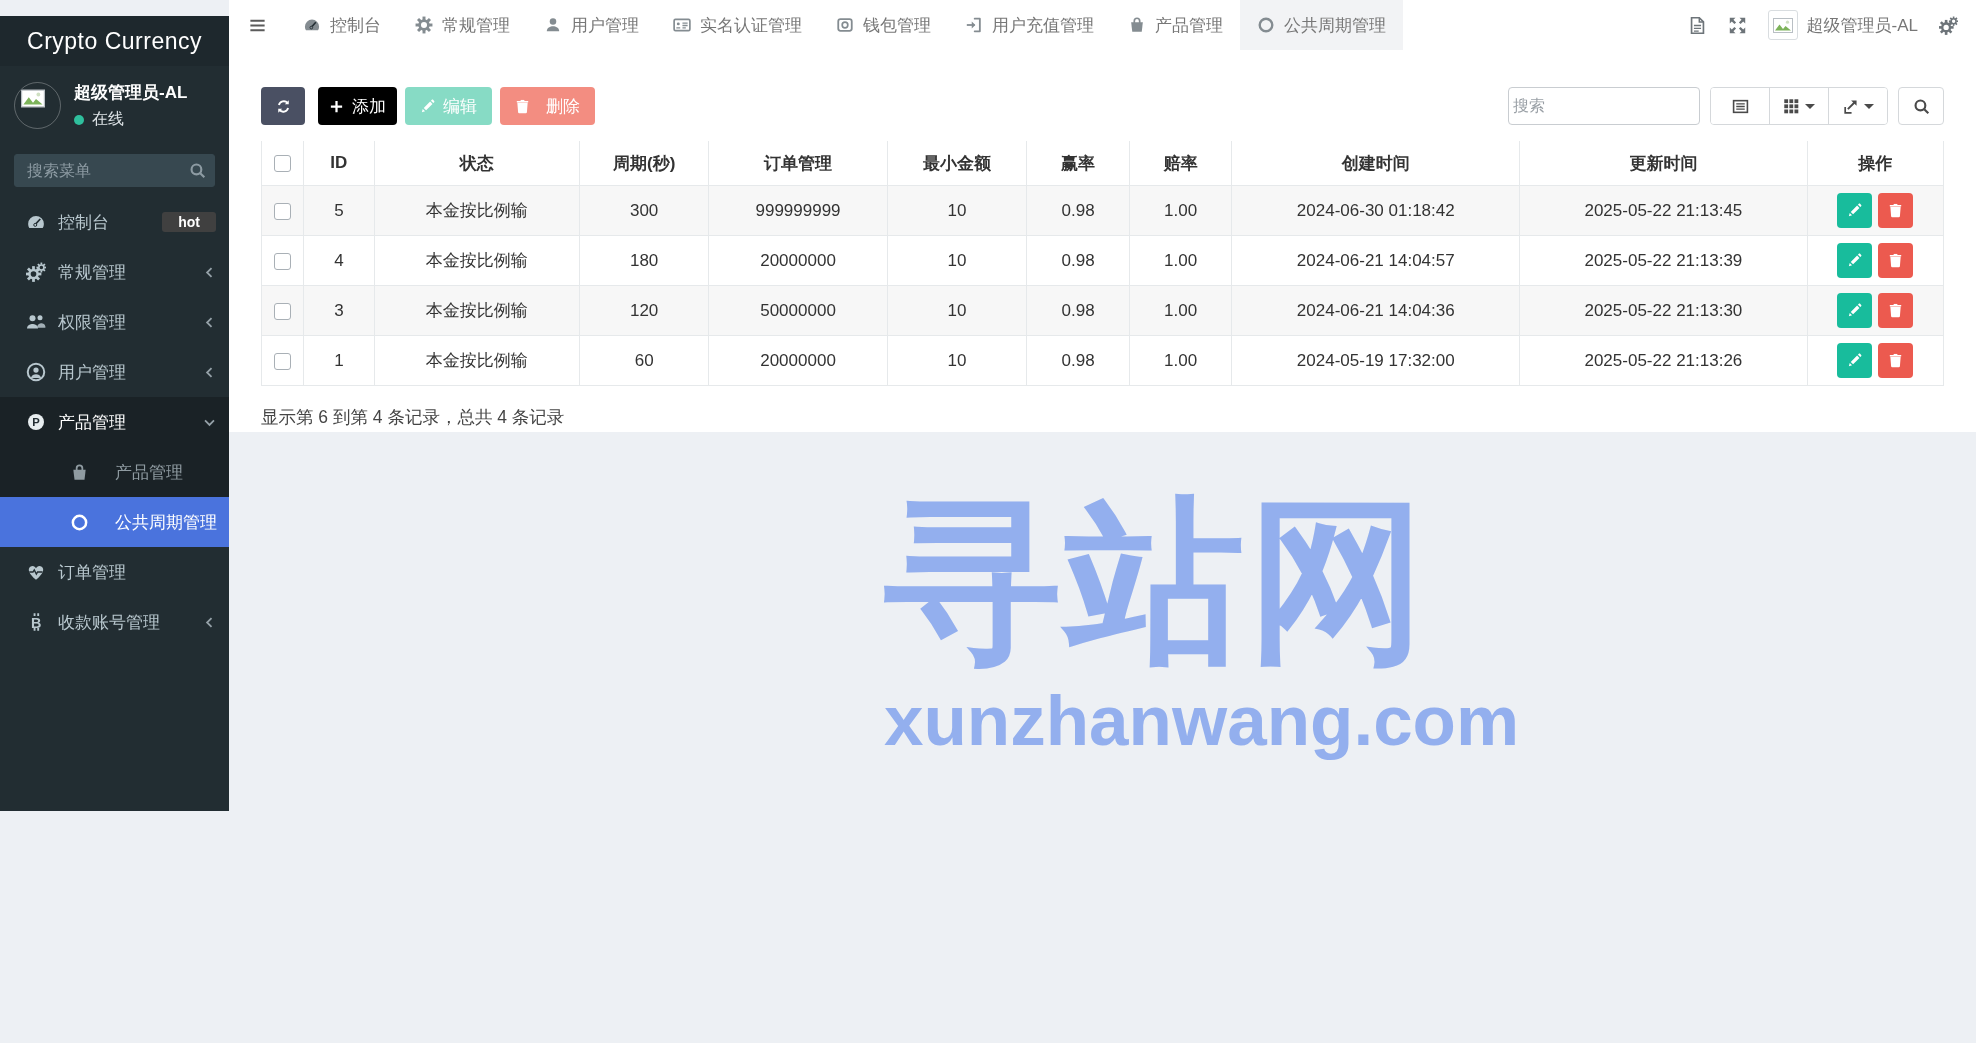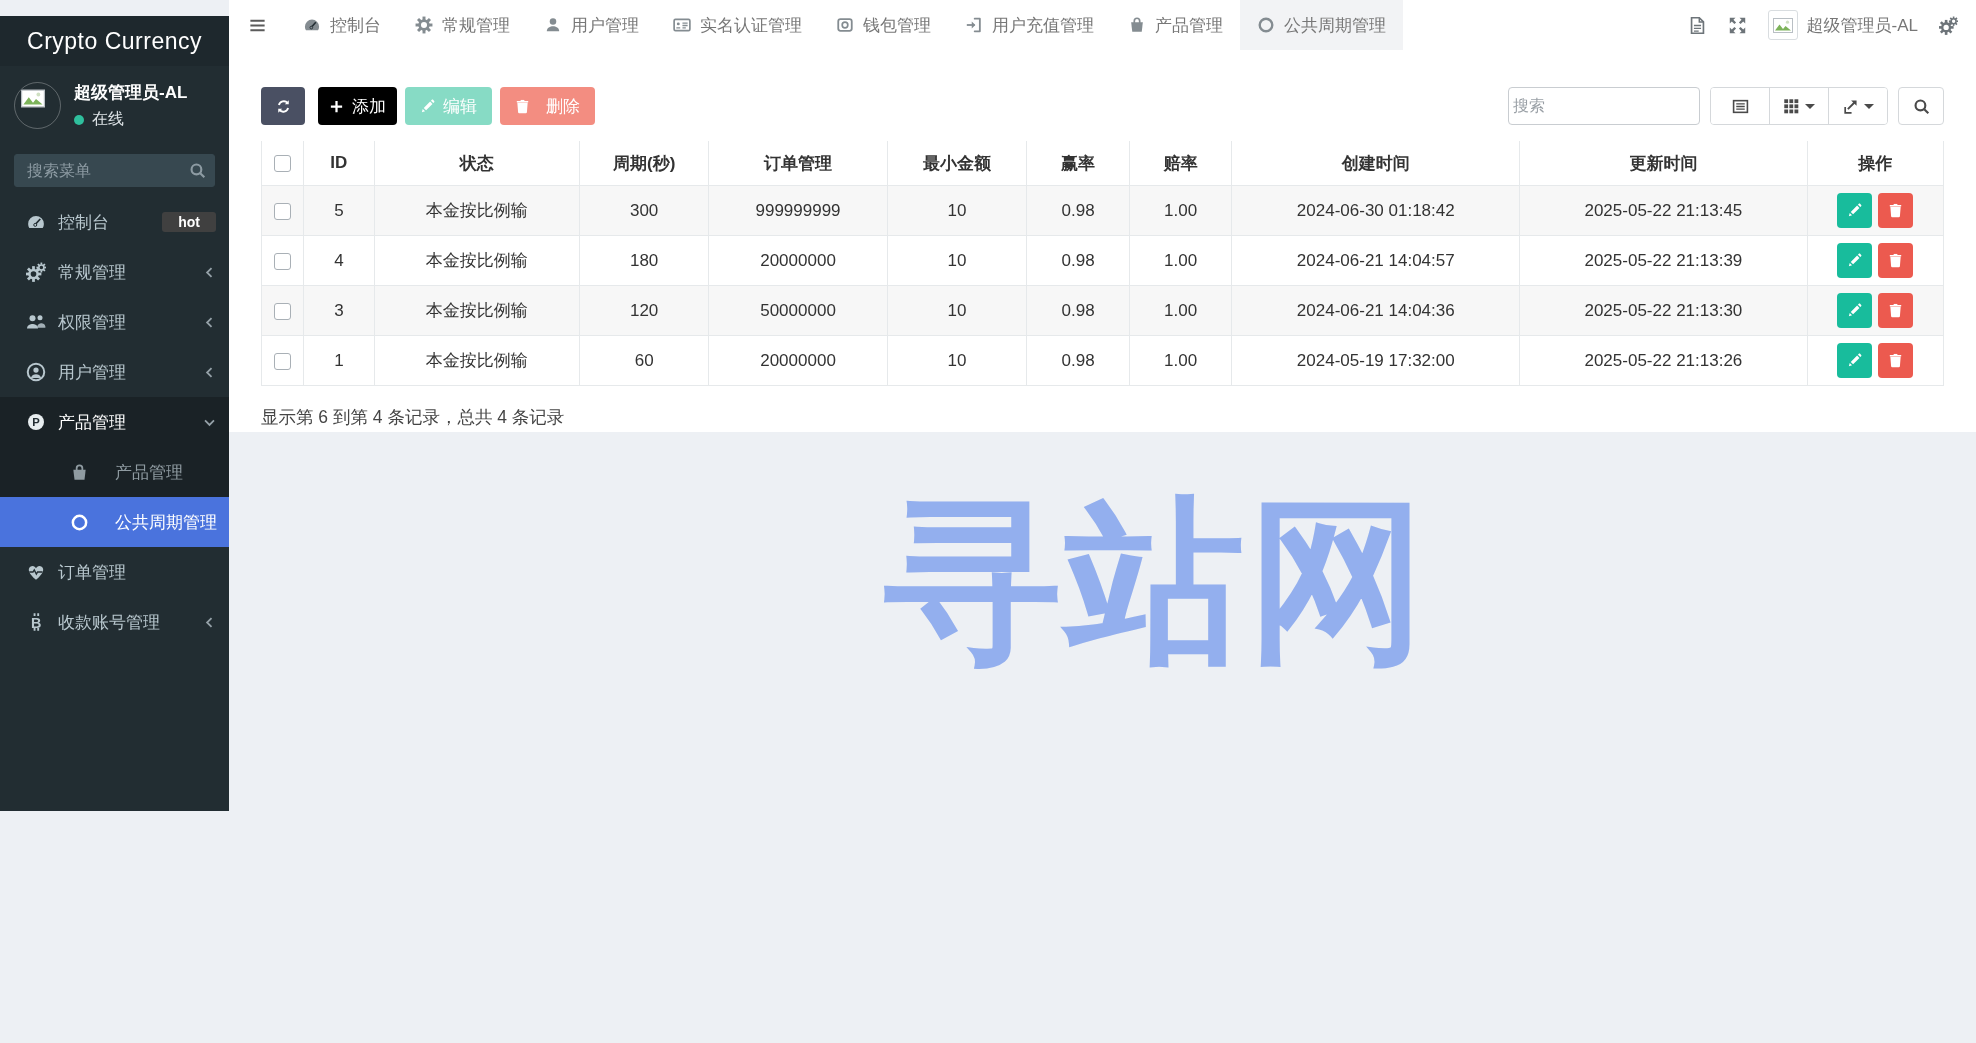--- a/index.html
+++ b/index.html
@@ -673,13 +673,14 @@
           </tr>
         </tbody>
     </table>
   </div>
 
   <div class="summary">显示第 6 到第 4 条记录，总共 4 条记录</div>
 </main>
 
 <div class="watermark">
   <div class="wm-title">寻站网</div>
+  <div class="wm-sub">xunzhanwang.com</div>
 </div>
 
 </body></html>

